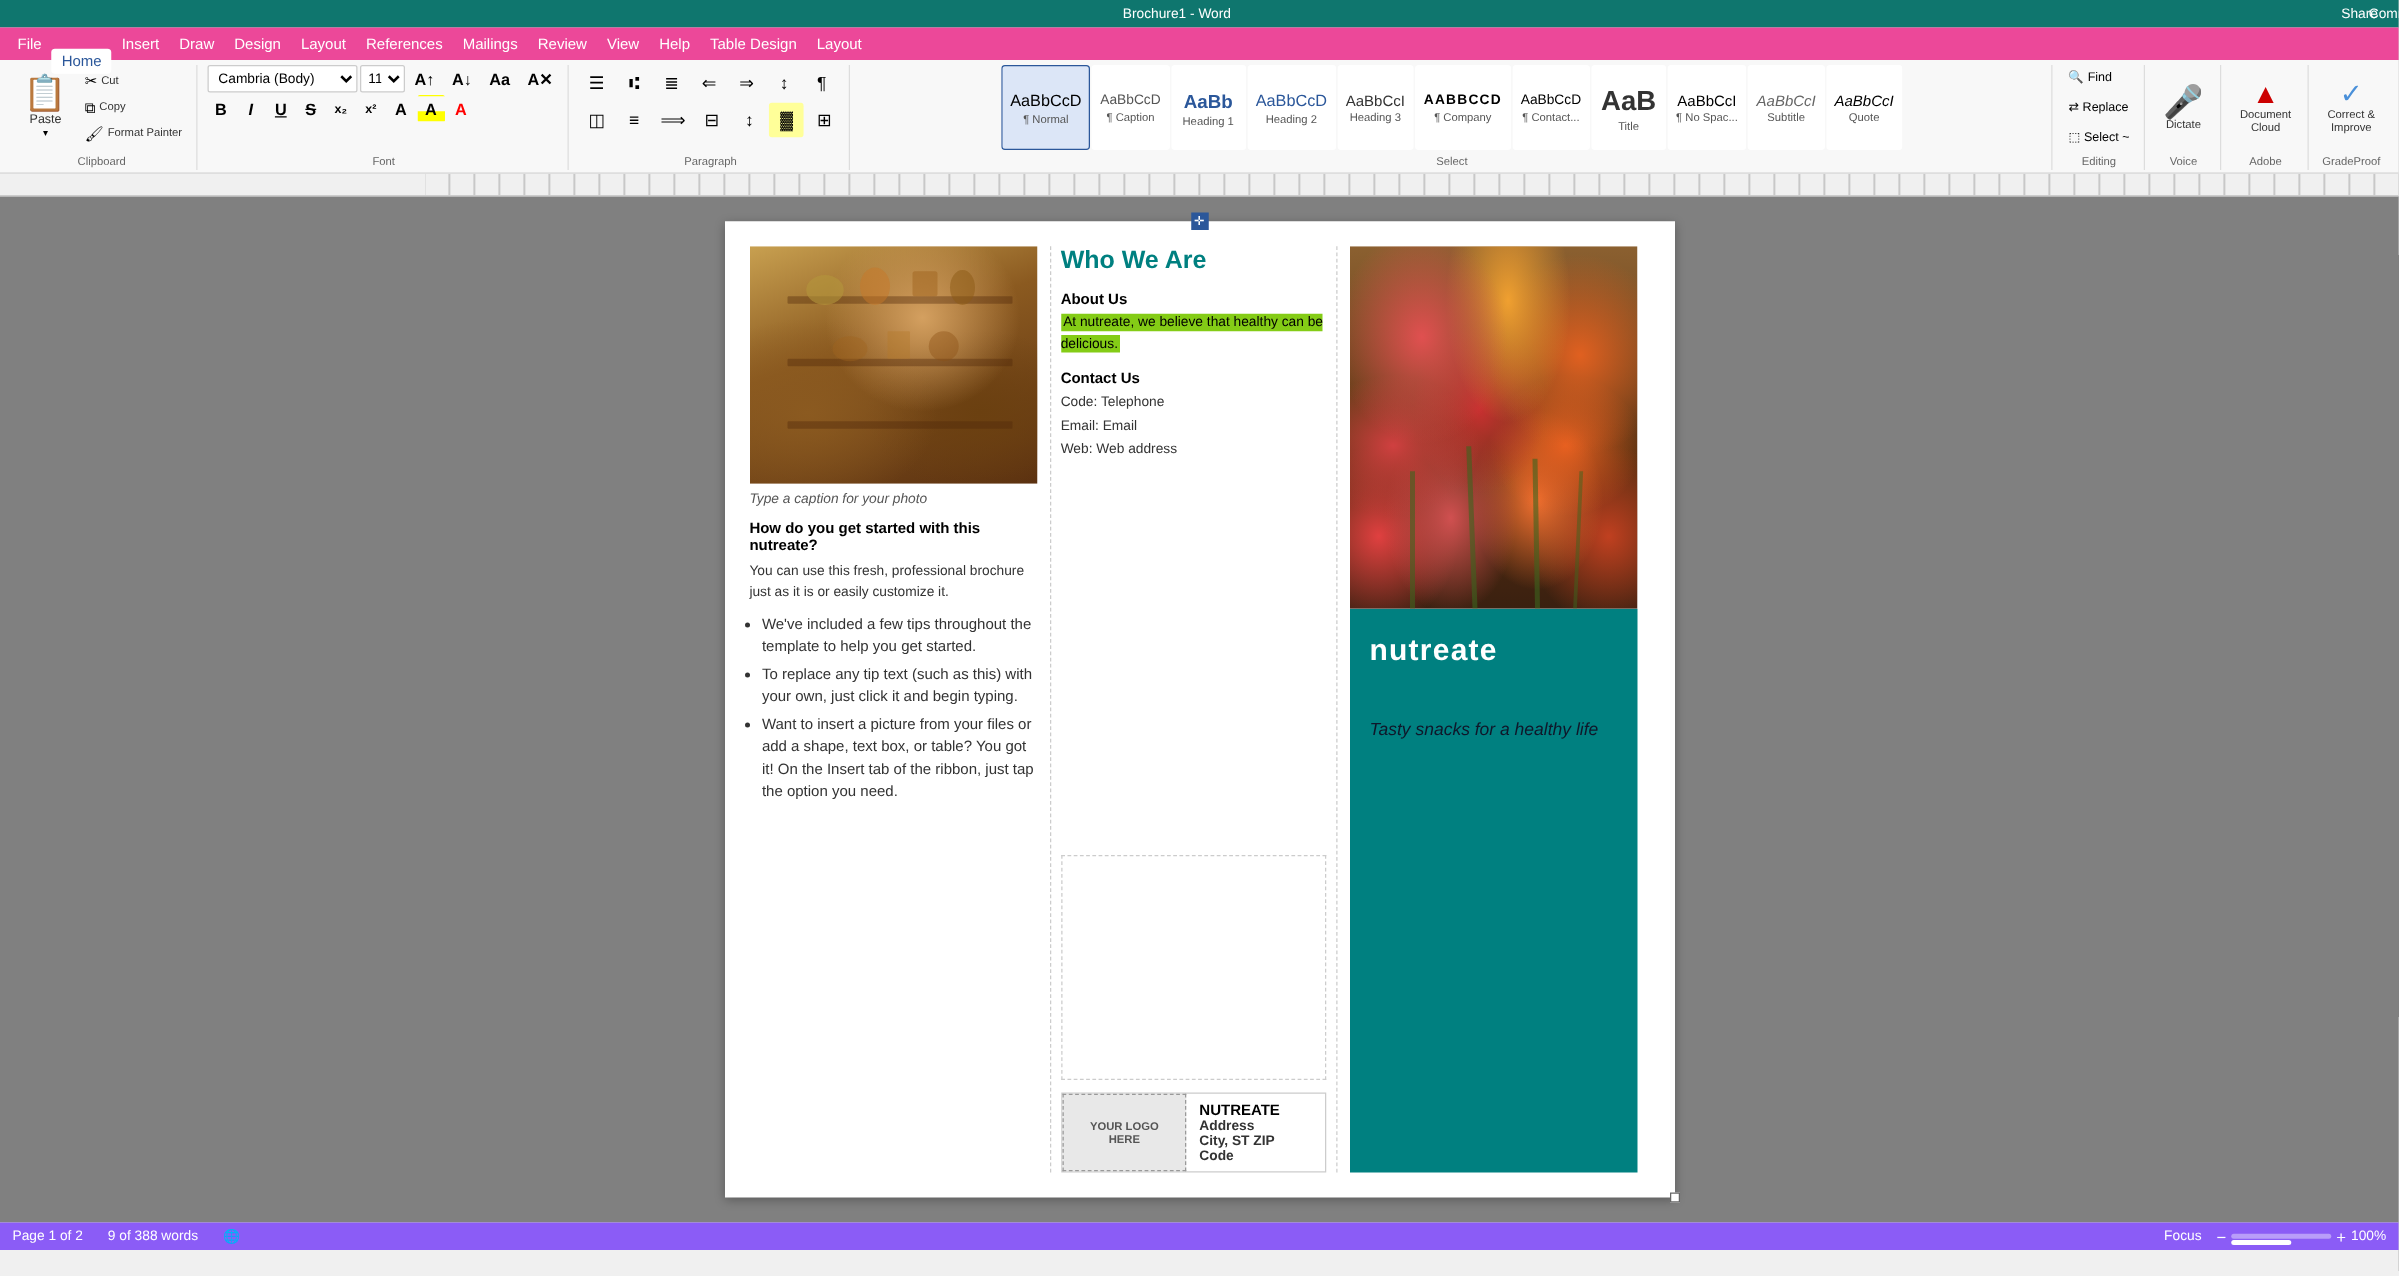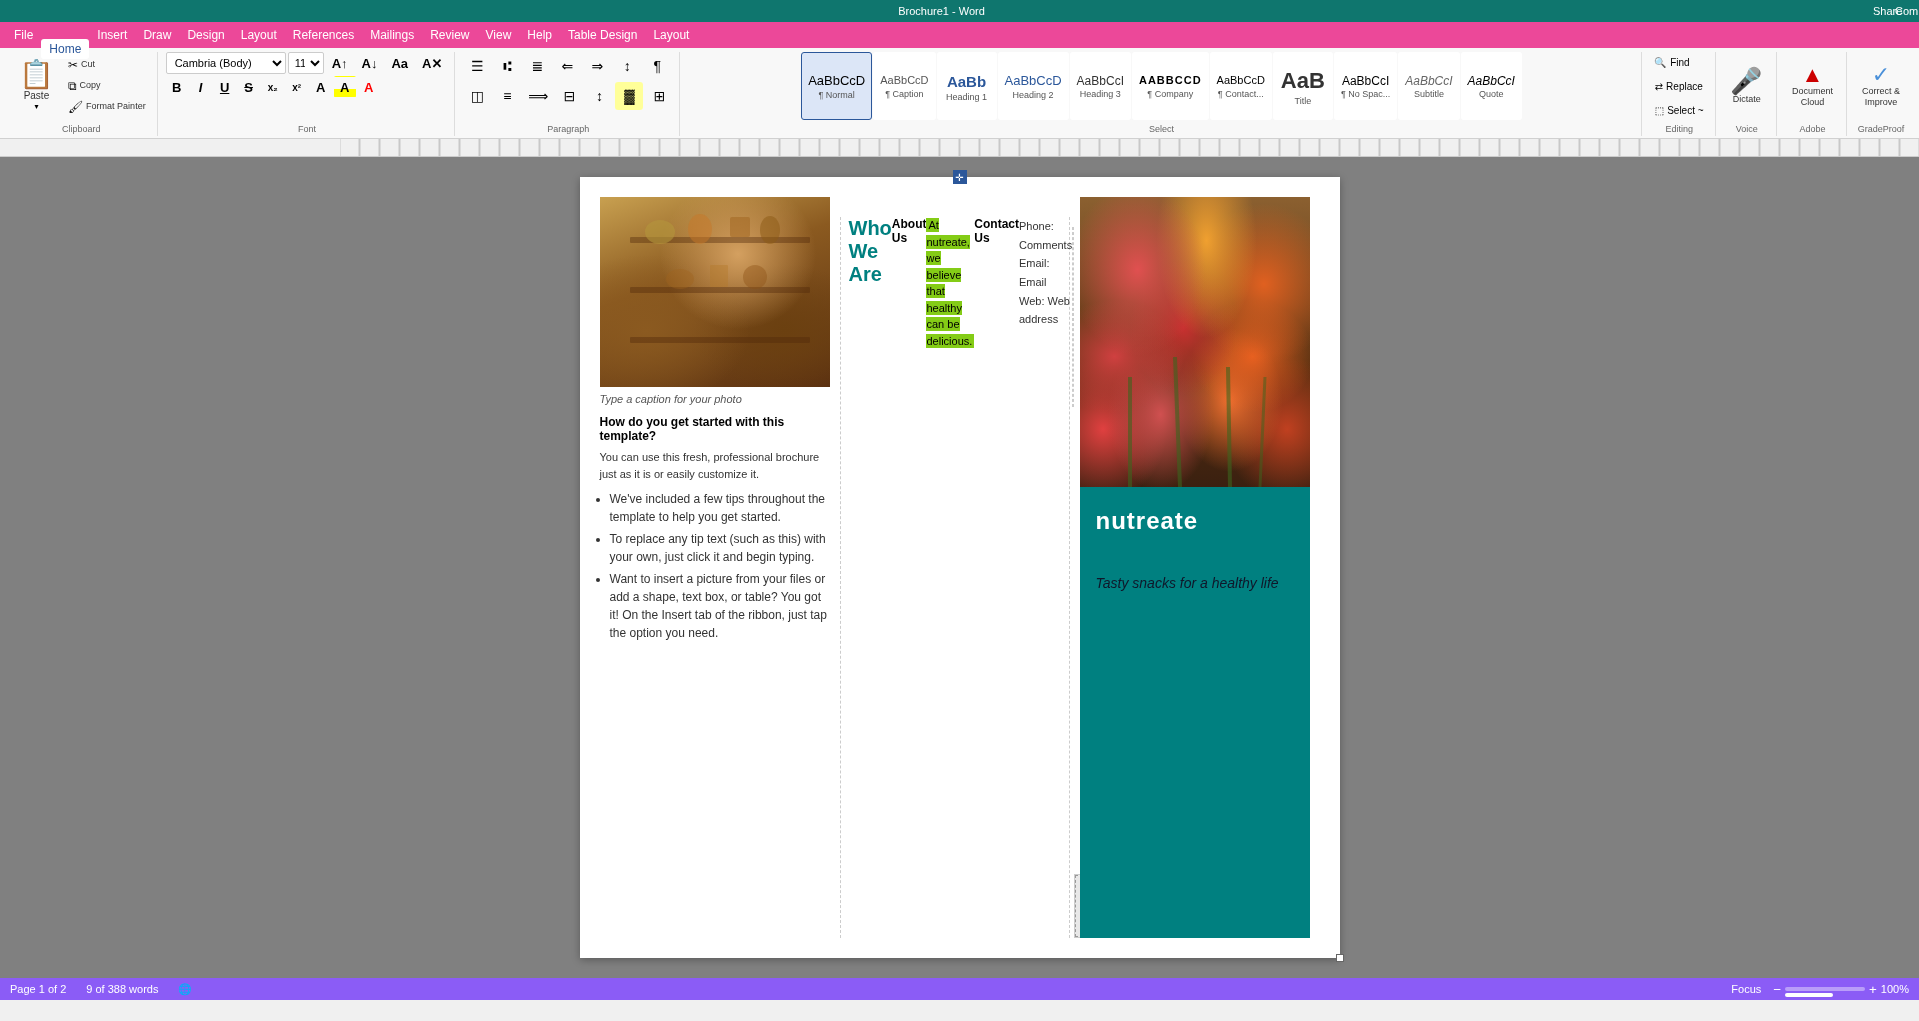--- a/index.html
+++ b/index.html
@@ -277,25 +277,24 @@
     .bullet-list li {
       font-size: 12px;
       color: #333;
       line-height: 1.5;
       margin-bottom: 4px;
     }
 
     
     .col-mid {
       display: flex;
-      flex-direction: row;
+      flex-direction: column;
       border-left: 1px dashed #ccc;
       border-right: 1px dashed #ccc;
       padding: 0 8px;
-      margin-top: 20px;
     }
     .section-title {
       color: #008080;
       font-size: 20px;
       font-weight: bold;
       margin-bottom: 12px;
     }
     .subsection-heading {
       font-weight: bold;
       font-size: 12px;
@@ -655,40 +654,40 @@
             <ellipse cx="60" cy="35" rx="15" ry="12" fill="rgba(180,150,60,0.6)"></ellipse>
             <ellipse cx="100" cy="32" rx="12" ry="15" fill="rgba(200,120,40,0.5)"></ellipse>
             <rect x="130" y="20" width="20" height="20" fill="rgba(160,100,30,0.5)" rx="2"></rect>
             <ellipse cx="170" cy="33" rx="10" ry="14" fill="rgba(140,90,20,0.5)"></ellipse>
             <ellipse cx="80" cy="82" rx="14" ry="10" fill="rgba(160,100,30,0.4)"></ellipse>
             <rect x="110" y="68" width="18" height="22" fill="rgba(180,120,40,0.4)" rx="1"></rect>
             <ellipse cx="155" cy="80" rx="12" ry="12" fill="rgba(140,80,20,0.4)"></ellipse>
           </svg>
         </div>
         <p class="caption-text">Type a caption for your photo</p>
-        <p class="question-heading">How do you get started with this template?</p>
+        <p class="question-heading">How do you get started with this nutreate?</p>
         <p class="body-text">You can use this fresh, professional brochure just as it is or easily customize it.</p>
         <ul class="bullet-list">
           <li>We've included a few tips throughout the template to help you get started.</li>
           <li>To replace any tip text (such as this) with your own, just click it and begin typing.</li>
           <li>Want to insert a picture from your files or add a shape, text box, or table? You got it! On the Insert tab of the ribbon, just tap the option you need.</li>
         </ul>
       </div>
 
       <div class="col-mid">
         <h2 class="section-title">Who We Are</h2>
 
         <p class="subsection-heading">About Us</p>
         <p style="font-size:11px; line-height:1.5; margin-bottom:12px;">
           <span style="background:#84cc16; padding:1px 2px;">At nutreate, we believe that healthy can be delicious.</span>
         </p>
 
         <p class="subsection-heading">Contact Us</p>
         <div class="contact-text">
-          <p>Phone: Comments</p>
+          <p>Code: Telephone</p>
           <p>Email: Email</p>
           <p>Web: Web address</p>
         </div>
 
         <div class="col-mid-spacer"></div>
 
         <div style="border: 1px dashed #ccc; height: 180px; margin: 10px 0;"></div>
 
         <div class="logo-row">
           <div class="logo-box">

